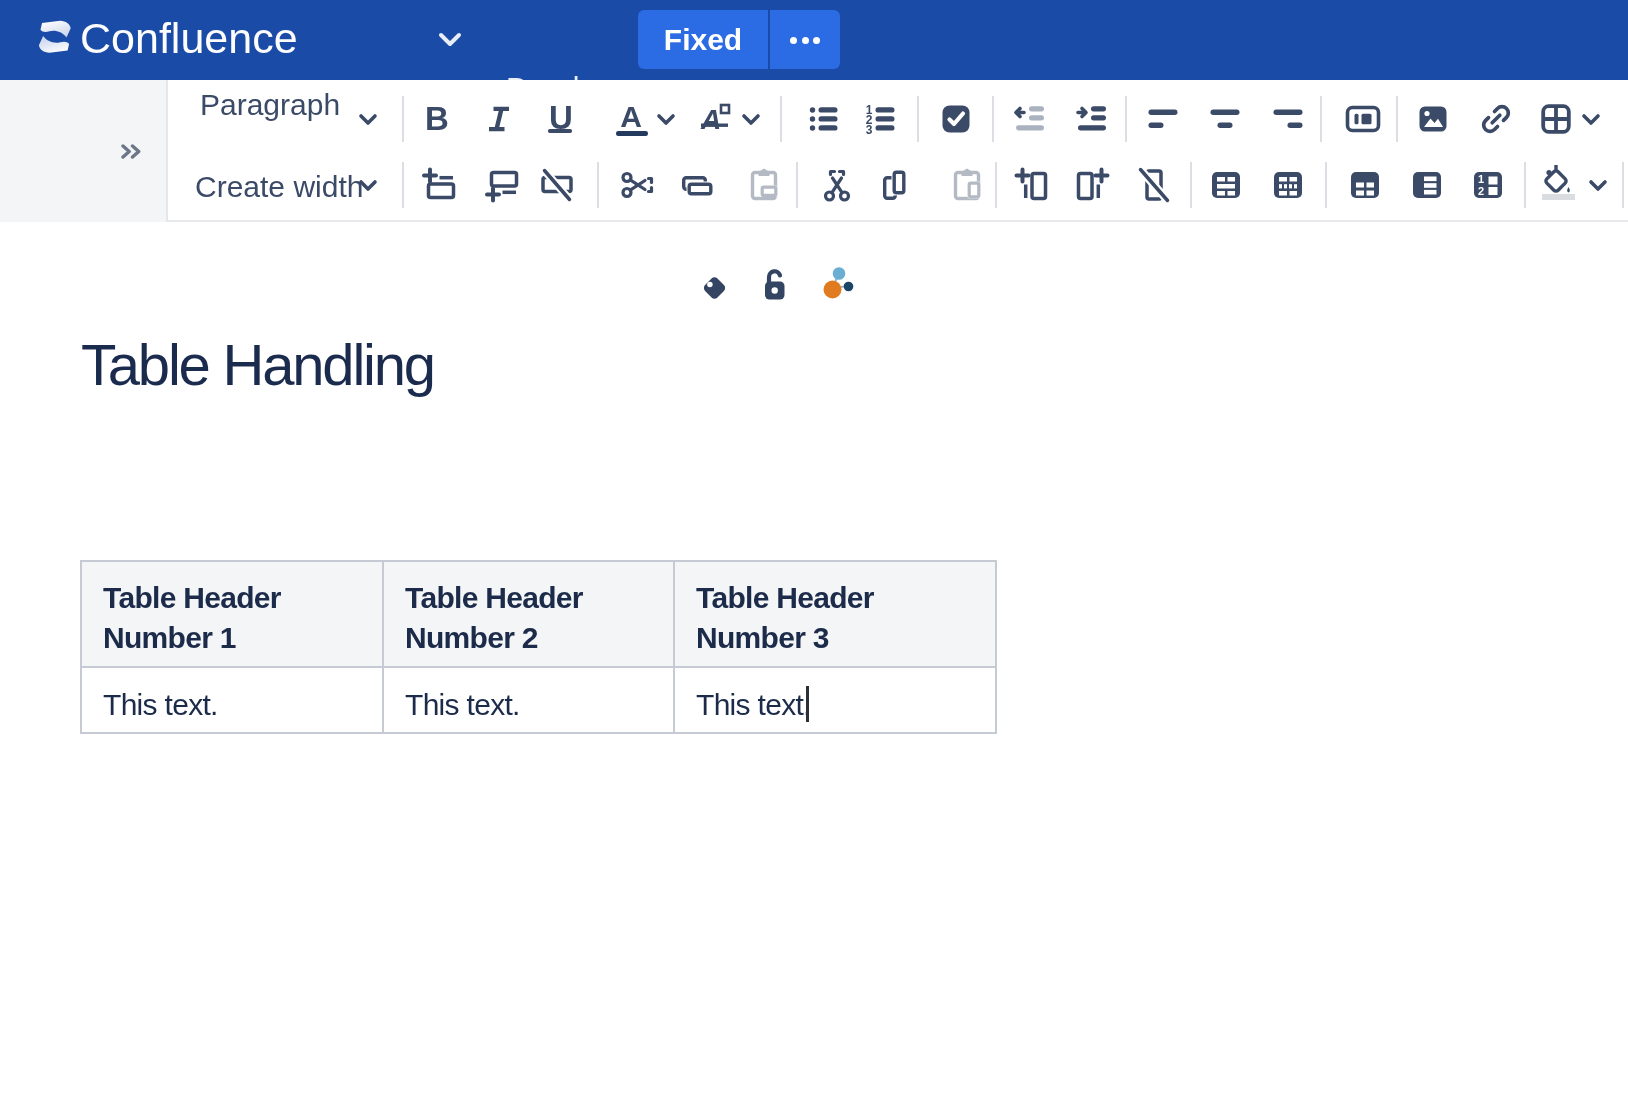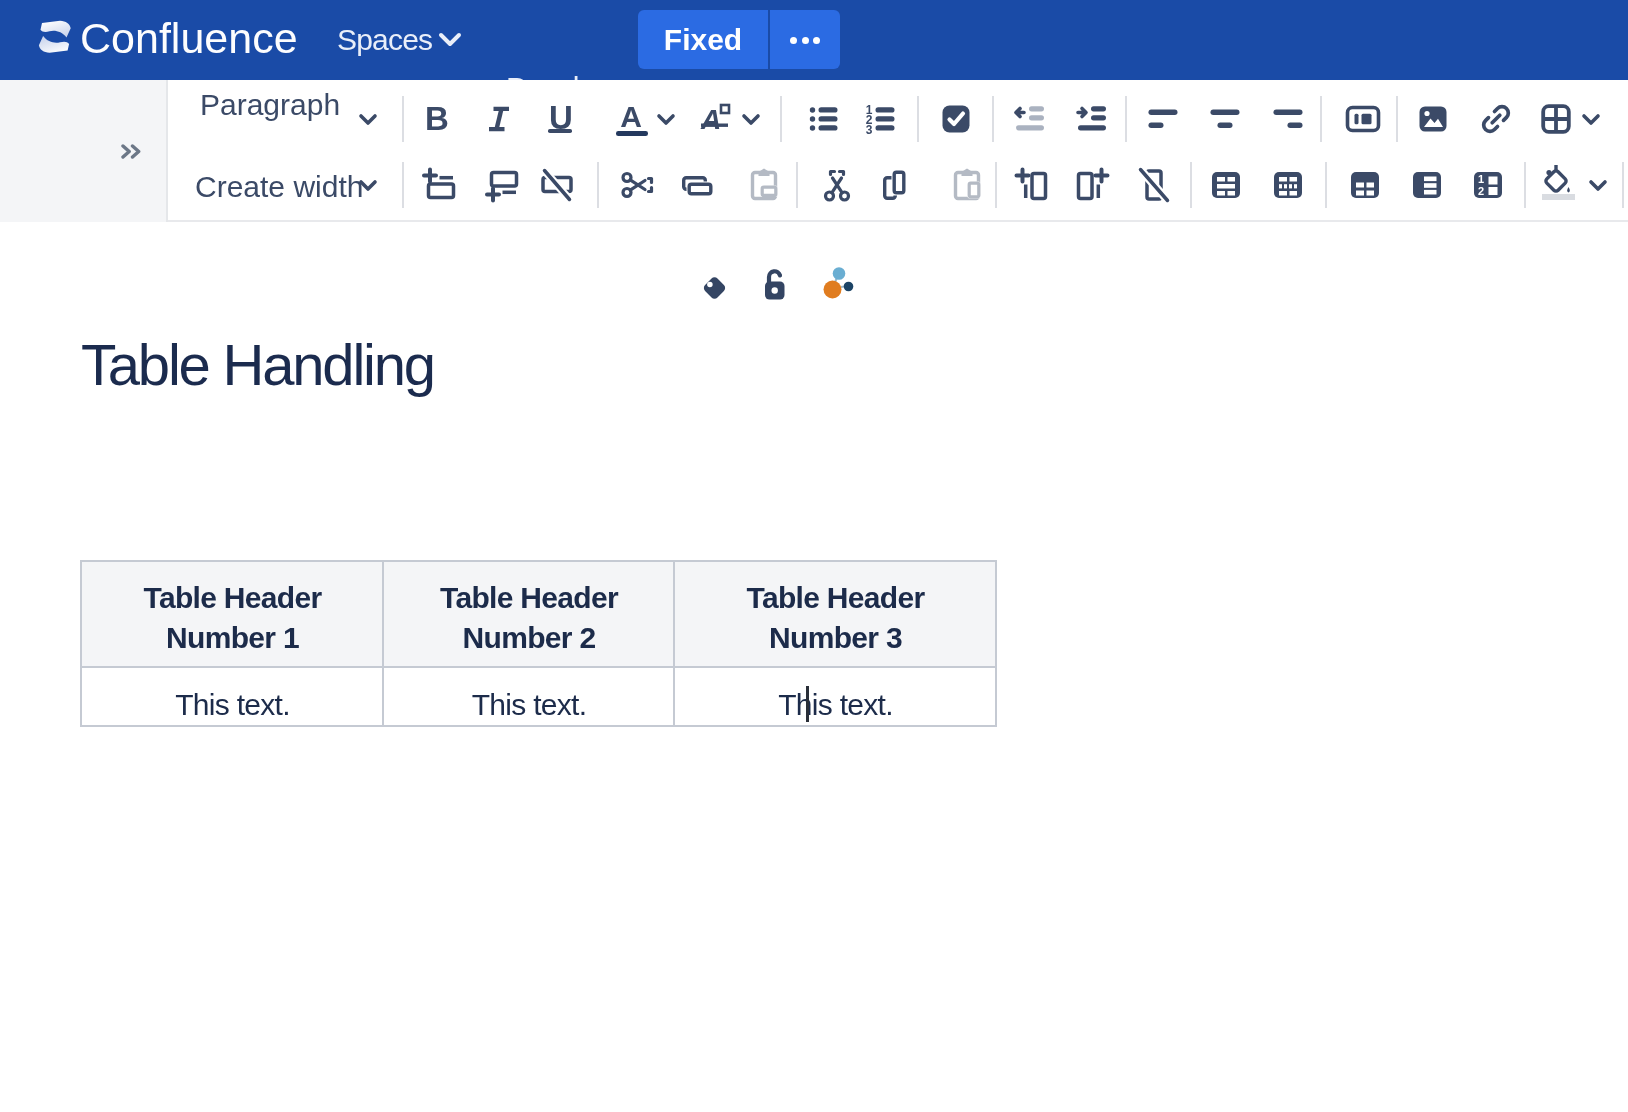--- a/index.html
+++ b/index.html
@@ -22,42 +22,41 @@
   .r1 { top:19px; } .r2 { top:85px; }
   .tbtn { position:absolute; width:40px; height:40px; top:19px; text-align:center; line-height:40px; color:#3b4a67; }
   
   #crumb { position:absolute; left:81px; top:270px; font-size:30px; color:#3b3f46; }
   #crumb a { color:#2457d8; text-decoration:none; }
   #crumb { letter-spacing:-0.55px; white-space:nowrap; }
   .sl { margin:0 8px 0 15px; color:#3f434a; }
   #title { position:absolute; left:81px; top:331px; font-size:58px; font-weight:400; letter-spacing:-2.2px; color:#1b2b4e; }
   
   #tbl { position:absolute; left:80px; top:560px; border-collapse:collapse; }
-  #tbl th, #tbl td { border:2px solid #c5cad3; font-size:30px; color:#1c2b4a; text-align:center; vertical-align:top; }
+  #tbl th, #tbl td { border:2px solid #c5cad3; font-size:30px; color:#1c2b4a; text-align:left; vertical-align:top; }
   #tbl th { background:#f4f5f7; font-weight:700; padding:16px 20px 0 21px; line-height:40px; height:106px; letter-spacing:-0.7px; }
-  #tbl td { background:#fff; padding:20px 20px 0 21px; height:59px; line-height:34px; letter-spacing:-0.7px; }
+  #tbl td { background:#fff; padding:20px 20px 0 21px; height:66px; line-height:34px; letter-spacing:-0.7px; }
   #caret { position:absolute; width:3px; height:36px; background:#2a2f38; }
 </style>
 </head>
 <body>
 <div id="page">
 
   <div id="nav">
     <svg class="abs" style="left:38px;top:17px" width="40" height="44" viewBox="0 0 40 44">
       <defs>
         <linearGradient id="lg1" x1="0.2" y1="0" x2="0.75" y2="1">
           <stop offset="0" stop-color="#ffffff"></stop>
             <stop offset="1" stop-color="#c9d4ec"></stop>
         </linearGradient>
       </defs>
       <path d="M4 6 L22 3.8 C28 4 32 7 32.7 11.3 L28.5 20.5 C24 14.5 17 12.8 11.5 14.3 C7 15.5 4.3 14.9 2.5 12.7 Z" fill="url(#lg1)"></path>
       <path d="M4 6 L22 3.8 C28 4 32 7 32.7 11.3 L28.5 20.5 C24 14.5 17 12.8 11.5 14.3 C7 15.5 4.3 14.9 2.5 12.7 Z" fill="url(#lg1)" transform="rotate(180 16.8 19.8)"></path>
     </svg>
     <div id="logoText">Confluence</div>
-    <div class="navItem" style="left:337px;">Spaces</div>
     <svg class="abs" style="left:438px;top:32px" width="24" height="16" viewBox="0 0 24 16">
         <path d="M3 3 L12 12 L21 3" stroke="#e9eef9" stroke-width="4" fill="none" stroke-linecap="round" stroke-linejoin="round"></path>
       </svg>
     <div class="navItem" style="left:506px;margin-top:48px;">People</div>
     <div id="createBtn">Fixed</div>
     <div id="dotsBtn">
       <div class="navdot" style="left:20px"></div>
       <div class="navdot" style="left:31.5px"></div>
       <div class="navdot" style="left:43px"></div>
     </div>

